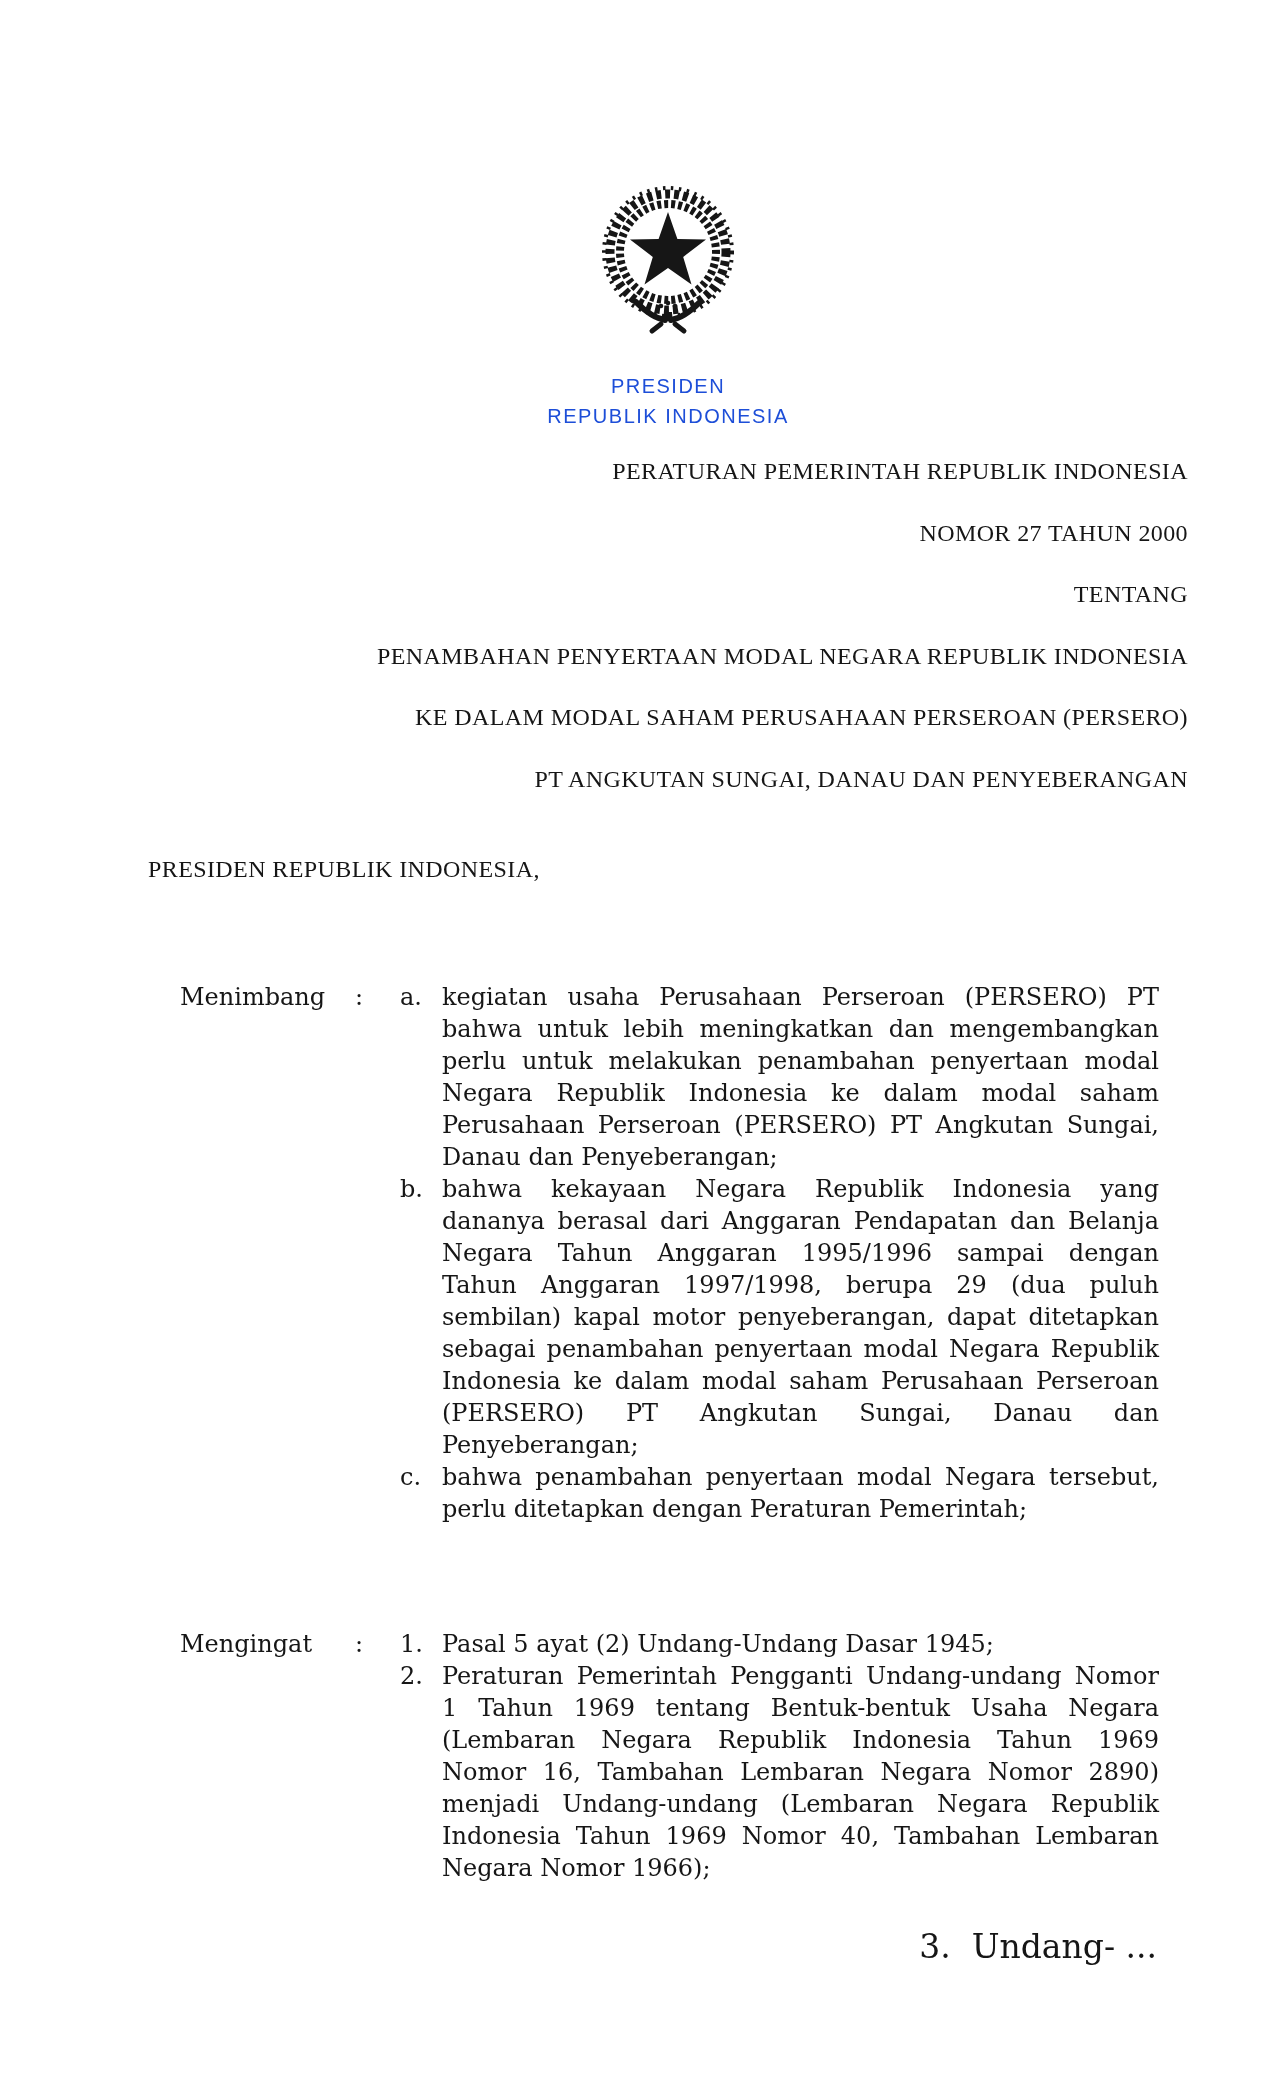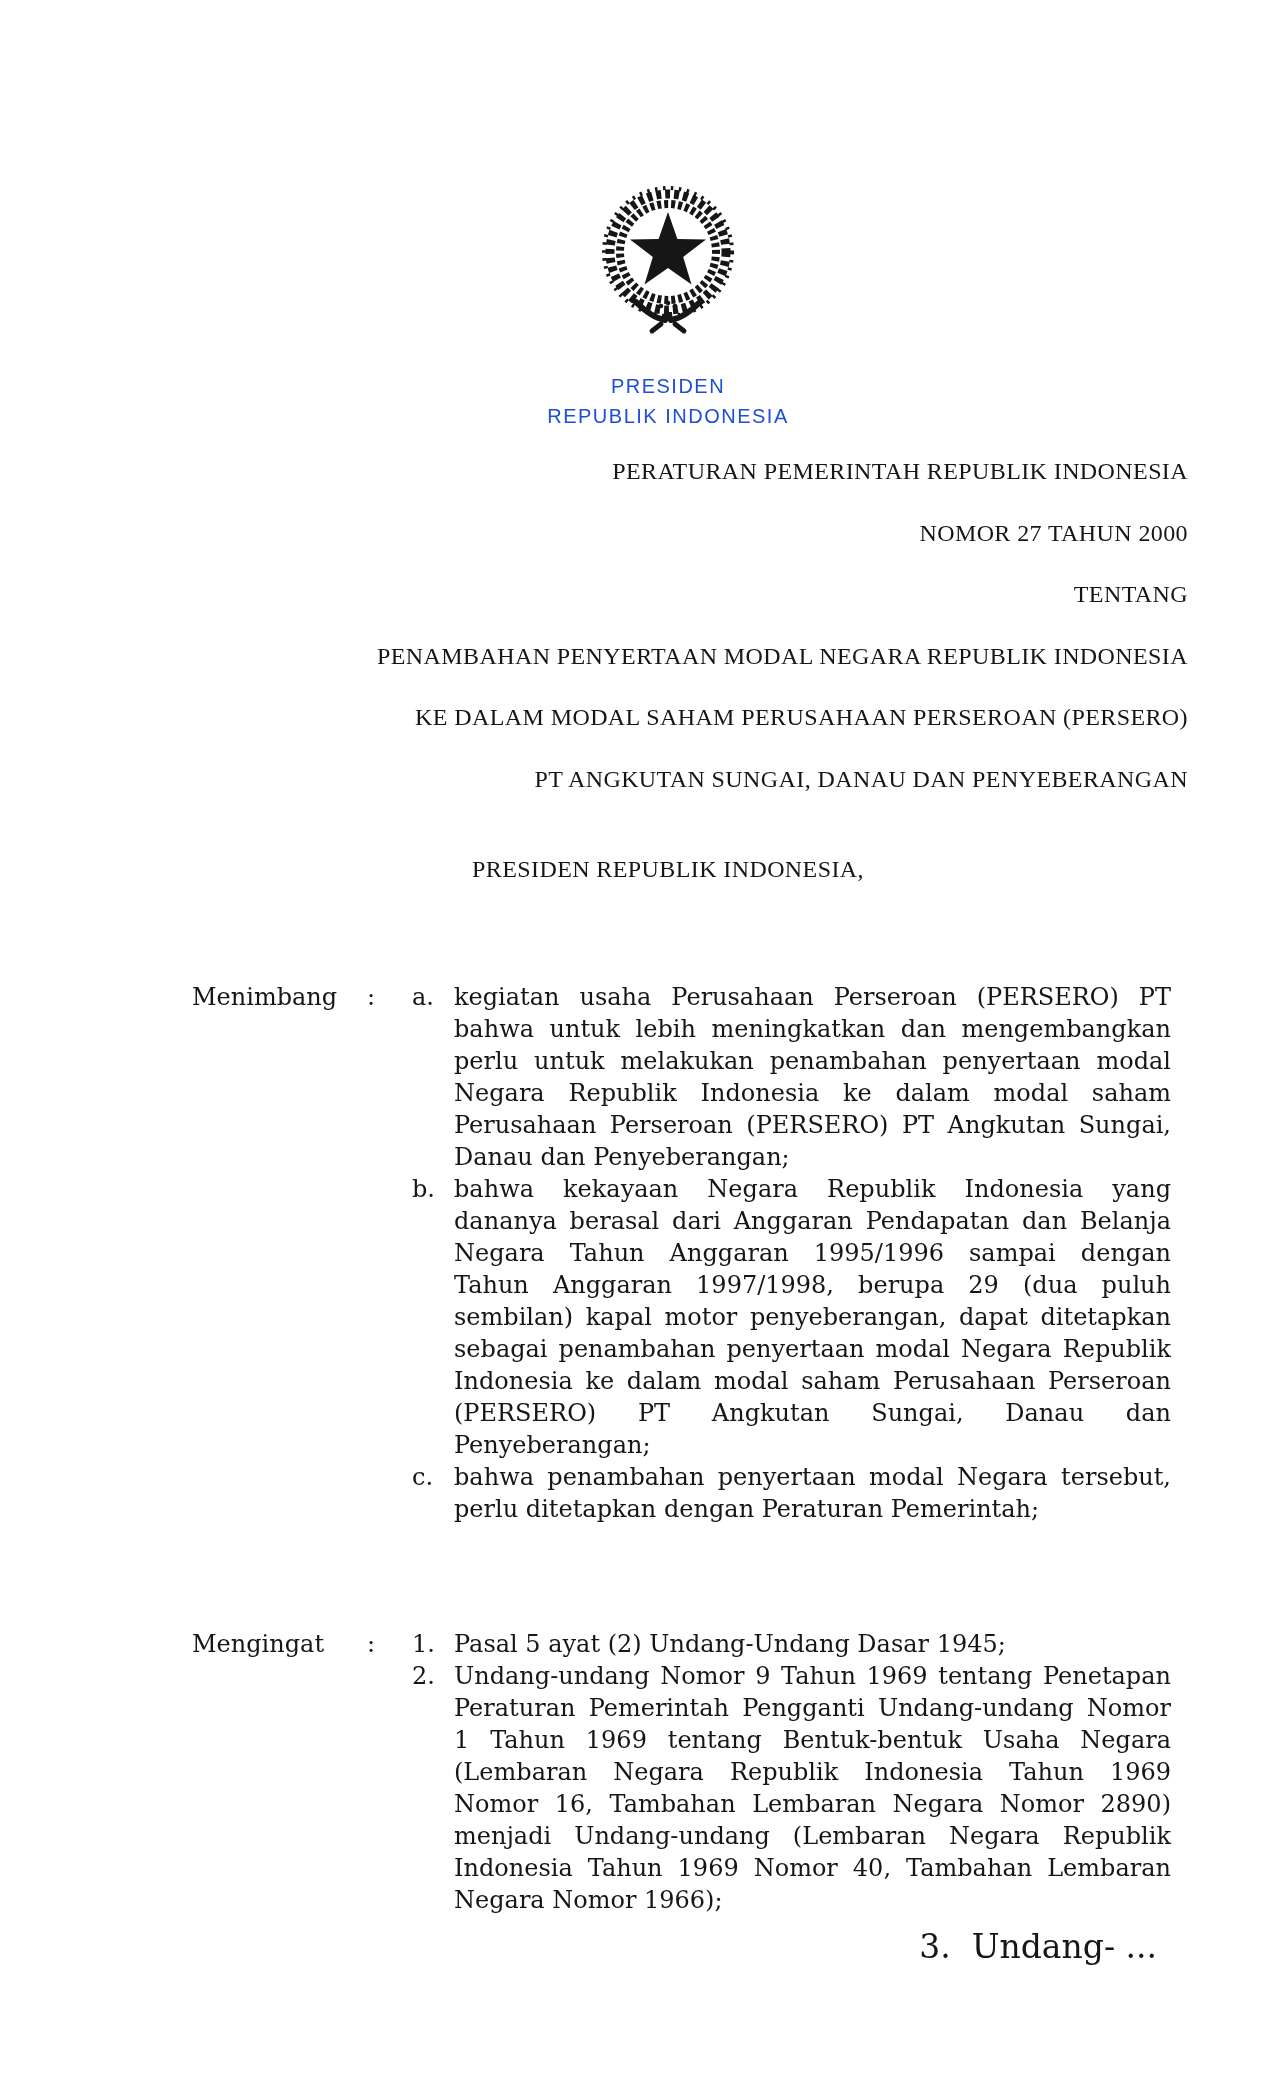--- a/index.html
+++ b/index.html
@@ -25,28 +25,28 @@
   .title-block{
     position:absolute;left:148px;top:441px;width:1040px;
     text-align:right;
     font-family:"Liberation Serif", serif;
     font-size:24px;line-height:61.5px;
     letter-spacing:0.4px;
     white-space:nowrap;
   }
   .salutation{
     position:absolute;left:148px;top:853px;width:1040px;
-    text-align:center;
+    text-align:left;
     font-family:"Liberation Serif", serif;
     font-size:24px;line-height:32px;
     letter-spacing:0.4px;
   }
   
   .hblock{
-    position:absolute;left:192px;width:979px;
+    position:absolute;left:180px;width:979px;
     font-size:24px;line-height:32px;
   }
   .hblock .hlabel{position:absolute;left:0;top:0;}
   .hblock .hcolon{position:absolute;left:175px;top:0;}
   .hitems{margin-left:220px;width:759px;}
   .item{position:relative;padding-left:42px;}
   .marker{position:absolute;left:0;top:0;}
   .line{width:717px;}
   .line.just{text-align:justify;text-align-last:justify;}
   
@@ -130,21 +130,20 @@
   <div class="hblock" style="top:1628px">
     <span class="hlabel">Mengingat</span>
     <span class="hcolon">:</span>
     <div class="hitems">
         <div class="item">
           <span class="marker">1.</span>
           <div class="line">Pasal 5 ayat (2) Undang-Undang Dasar 1945;</div>
         </div>
         <div class="item">
           <span class="marker">2.</span>
-          <div class="line just">Undang-undang Nomor 9 Tahun 1969 tentang Penetapan</div>
           <div class="line just">Peraturan Pemerintah Pengganti Undang-undang Nomor</div>
           <div class="line just">1 Tahun 1969 tentang Bentuk-bentuk Usaha Negara</div>
           <div class="line just">(Lembaran Negara Republik Indonesia Tahun 1969</div>
           <div class="line just">Nomor 16, Tambahan Lembaran Negara Nomor 2890)</div>
           <div class="line just">menjadi Undang-undang (Lembaran Negara Republik</div>
           <div class="line just">Indonesia Tahun 1969 Nomor 40, Tambahan Lembaran</div>
           <div class="line">Negara Nomor 1966);</div>
         </div>
       </div>
   </div>

